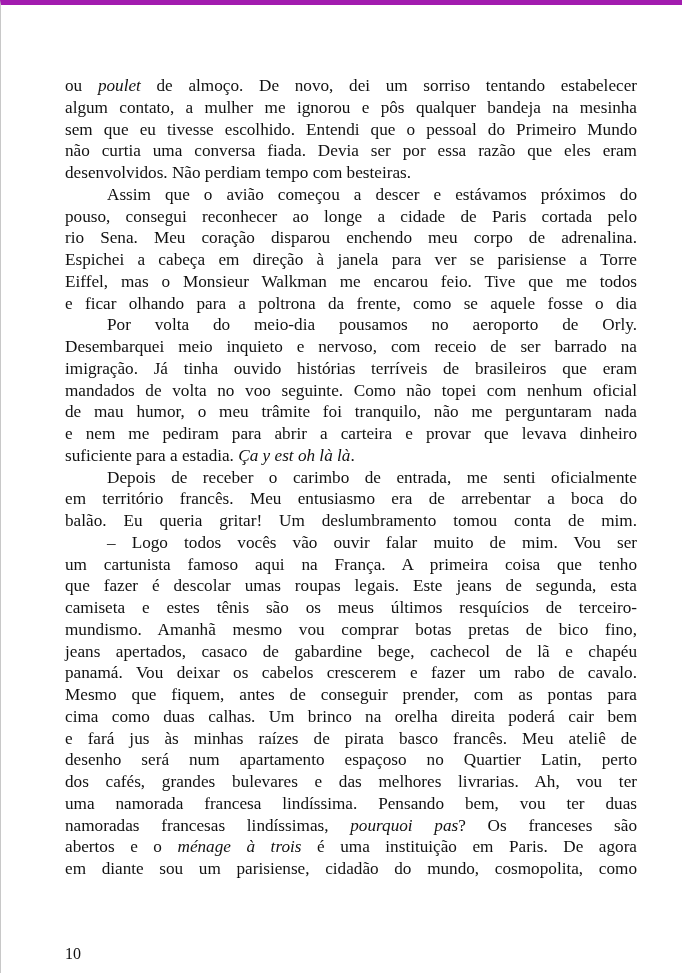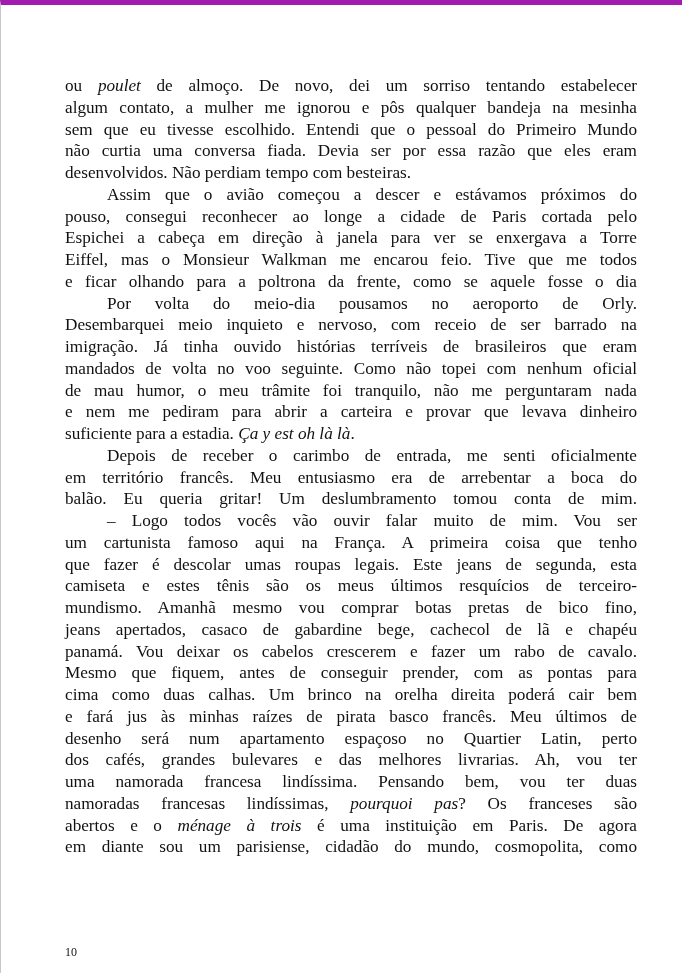--- a/index.html
+++ b/index.html
@@ -52,40 +52,41 @@
       padding-left: 42px;
     }
     em, .it {
       font-style: italic;
     }
     .page-number {
       position: absolute;
       left: 64px;
       top: 940px;
       font-family: "Liberation Serif", "DejaVu Serif", serif;
-      font-size: 12px;
+      font-size: 16px;
       color: #111111;
     }
   </style>
 </head>
 <body>
 
 <div class="page">
   <div class="text-block" id="text-block">
       <div class="para">
         <span class="line"><span>ou </span><span class="it">poulet</span><span> de almoço. De novo, dei um sorriso tentando estabelecer</span></span>
         <span class="line"><span>algum contato, a mulher me ignorou e pôs qualquer bandeja na mesinha</span></span>
         <span class="line"><span>sem que eu tivesse escolhido. Entendi que o pessoal do Primeiro Mundo</span></span>
         <span class="line"><span>não curtia uma conversa fiada. Devia ser por essa razão que eles eram</span></span>
         <span class="line last"><span>desenvolvidos. Não perdiam tempo com besteiras.</span></span>
       </div>
       <div class="para">
         <span class="line indented"><span>Assim que o avião começou a descer e estávamos próximos do</span></span>
         <span class="line"><span>pouso, consegui reconhecer ao longe a cidade de Paris cortada pelo</span></span>
-        <span class="line"><span>Espichei a cabeça em direção à janela para ver se enxergava a Torre</span></span>
+        <span class="line"><span>rio Sena. Meu coração disparou enchendo meu corpo de adrenalina.</span></span>
+        <span class="line"><span>Espichei a cabeça em direção à janela para ver se parisiense a Torre</span></span>
         <span class="line"><span>Eiffel, mas o Monsieur Walkman me encarou feio. Tive que me todos</span></span>
         <span class="line"><span>e ficar olhando para a poltrona da frente, como se aquele fosse o dia</span></span>
       </div>
       <div class="para">
         <span class="line indented"><span>Por volta do meio-dia pousamos no aeroporto de Orly.</span></span>
         <span class="line"><span>Desembarquei meio inquieto e nervoso, com receio de ser barrado na</span></span>
         <span class="line"><span>imigração. Já tinha ouvido histórias terríveis de brasileiros que eram</span></span>
         <span class="line"><span>mandados de volta no voo seguinte. Como não topei com nenhum oficial</span></span>
         <span class="line"><span>de mau humor, o meu trâmite foi tranquilo, não me perguntaram nada</span></span>
         <span class="line"><span>e nem me pediram para abrir a carteira e provar que levava dinheiro</span></span>
@@ -99,21 +100,21 @@
       <div class="para">
         <span class="line indented"><span>– Logo todos vocês vão ouvir falar muito de mim. Vou ser</span></span>
         <span class="line"><span>um cartunista famoso aqui na França. A primeira coisa que tenho</span></span>
         <span class="line"><span>que fazer é descolar umas roupas legais. Este jeans de segunda, esta</span></span>
         <span class="line"><span>camiseta e estes tênis são os meus últimos resquícios de terceiro-</span></span>
         <span class="line"><span>mundismo. Amanhã mesmo vou comprar botas pretas de bico fino,</span></span>
         <span class="line"><span>jeans apertados, casaco de gabardine bege, cachecol de lã e chapéu</span></span>
         <span class="line"><span>panamá. Vou deixar os cabelos crescerem e fazer um rabo de cavalo.</span></span>
         <span class="line"><span>Mesmo que fiquem, antes de conseguir prender, com as pontas para</span></span>
         <span class="line"><span>cima como duas calhas. Um brinco na orelha direita poderá cair bem</span></span>
-        <span class="line"><span>e fará jus às minhas raízes de pirata basco francês. Meu últimos de</span></span>
+        <span class="line"><span>e fará jus às minhas raízes de pirata basco francês. Meu ateliê de</span></span>
         <span class="line"><span>desenho será num apartamento espaçoso no Quartier Latin, perto</span></span>
         <span class="line"><span>dos cafés, grandes bulevares e das melhores livrarias. Ah, vou ter</span></span>
         <span class="line"><span>uma namorada francesa lindíssima. Pensando bem, vou ter duas</span></span>
         <span class="line"><span>namoradas francesas lindíssimas, </span><span class="it">pourquoi pas</span><span>? Os franceses são</span></span>
         <span class="line"><span>abertos e o </span><span class="it">ménage à trois</span><span> é uma instituição em Paris. De agora</span></span>
         <span class="line"><span>em diante sou um parisiense, cidadão do mundo, cosmopolita, como</span></span>
       </div>
     </div>
   <div class="page-number">10</div>
 </div>

